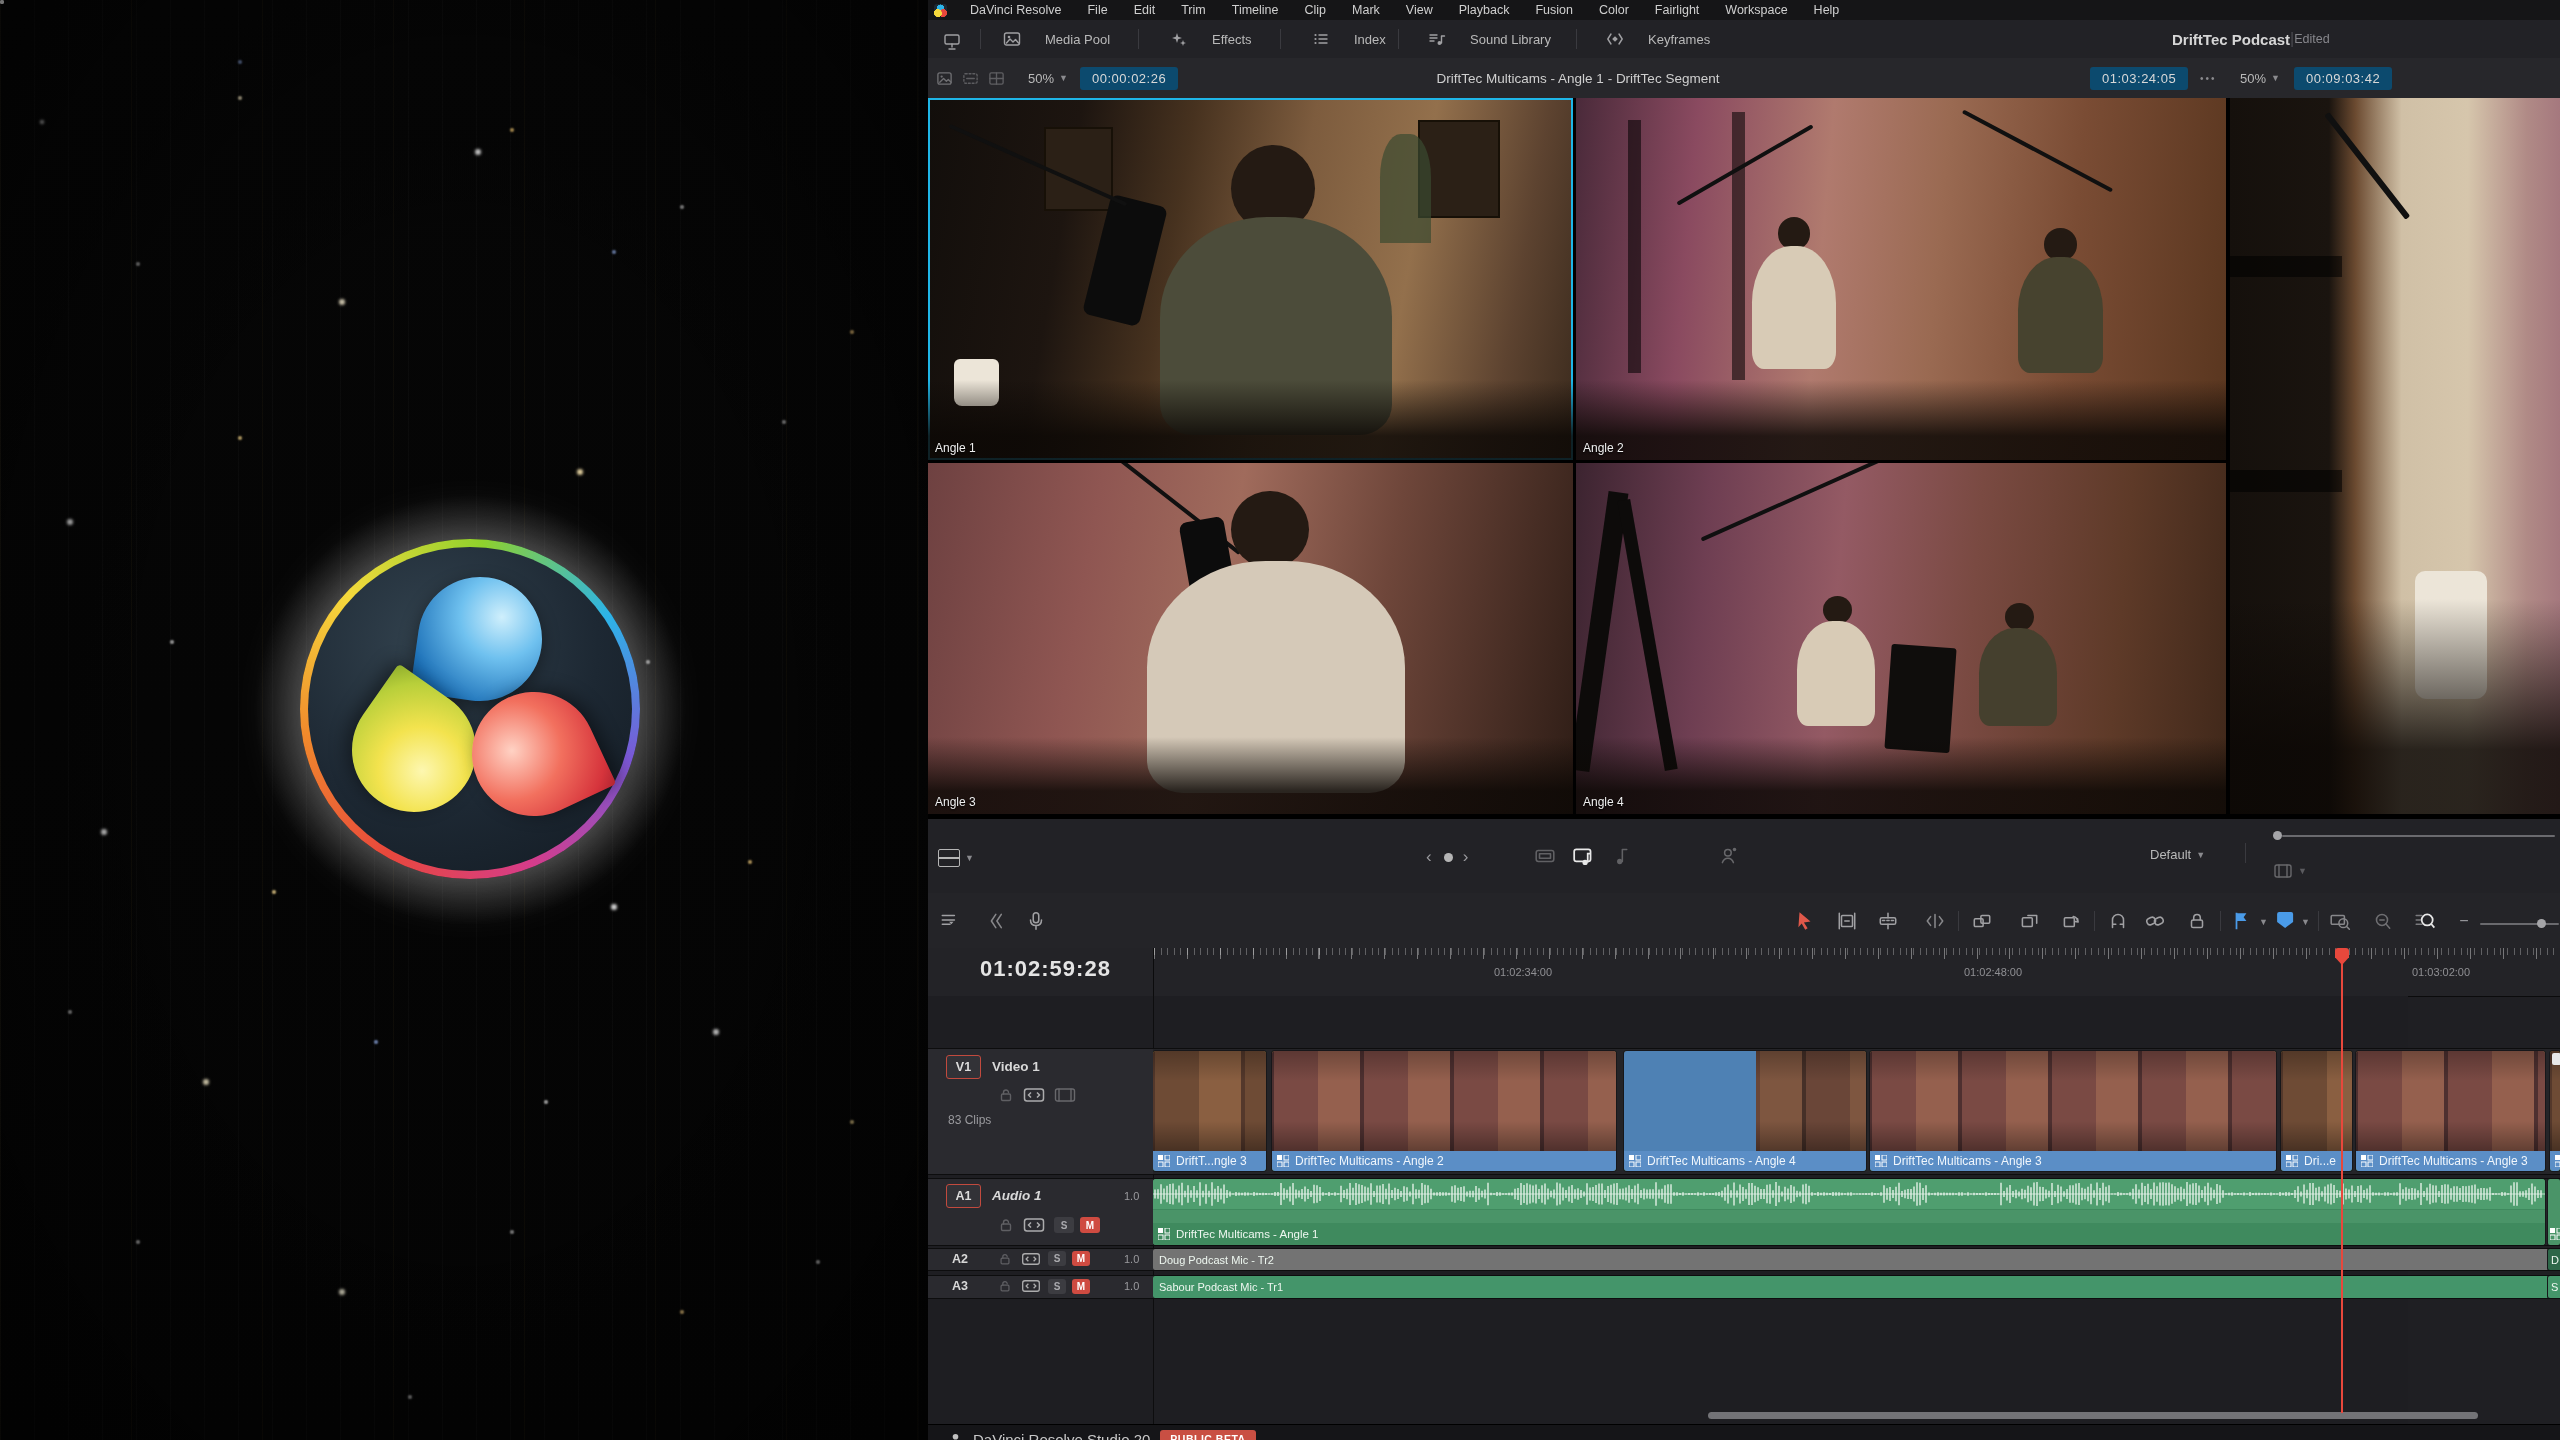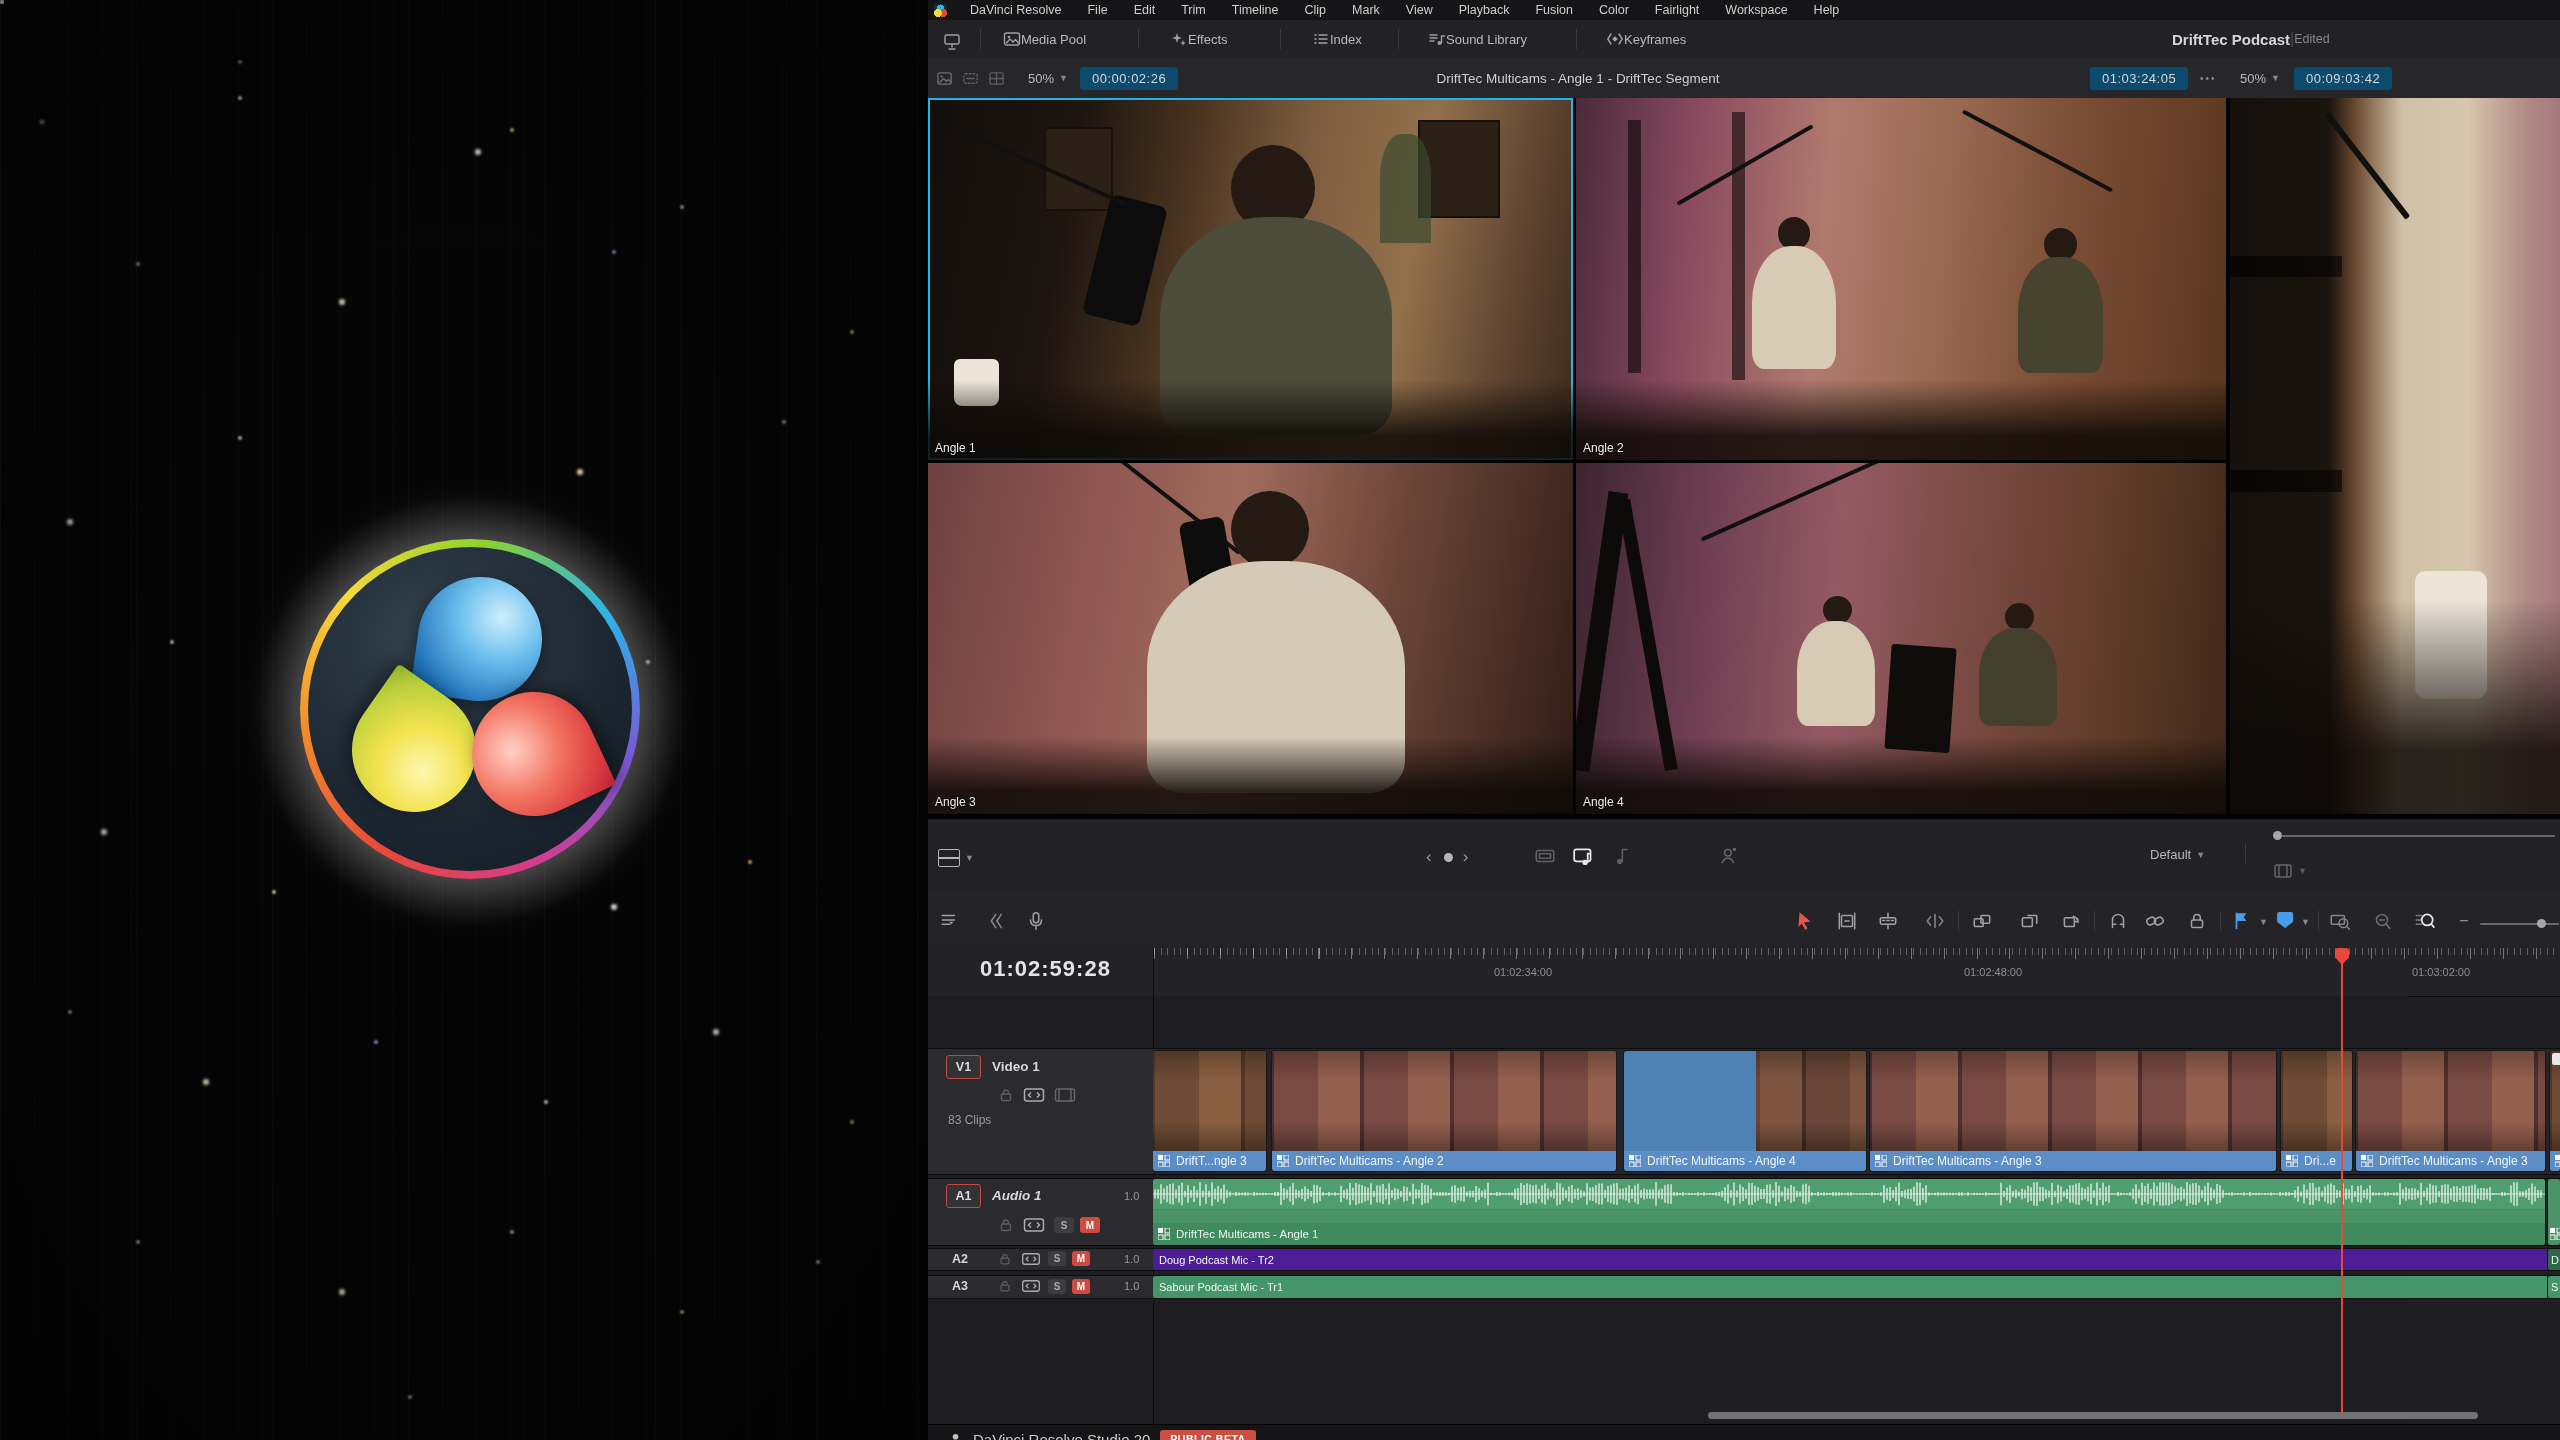--- a/index.html
+++ b/index.html
@@ -49,21 +49,21 @@
     background:radial-gradient(circle at 60% 35%,#fdf7b0 0%,#f3e34e 40%,#b8cf3a 80%,#8fae2c 100%);}
   .petal.red{left:472px;top:692px;transform:rotate(245deg);
     background:radial-gradient(circle at 60% 35%,#ffd2c4 0%,#f2705e 45%,#d6343c 85%,#b02430 100%);}
   .petal{box-shadow:0 6px 18px rgba(0,0,0,.45);}
   
   .app{left:928px;top:0;width:1632px;height:1440px;background:#1f1f23;overflow:hidden;color:#c8c8c8;}
   .menu-bar{left:0;top:0;width:1632px;height:20px;background:#151517;display:flex;align-items:center;gap:0;border-bottom:1px solid #000;}
   .appicon{width:13px;height:13px;border-radius:3px;margin:0 10px 0 6px;background:radial-gradient(circle at 30% 70%,#f5d93c 0 30%,transparent 31%),radial-gradient(circle at 70% 70%,#e8483c 0 30%,transparent 31%),radial-gradient(circle at 50% 30%,#2cb4e8 0 30%,transparent 31%),#1d2833;}
   .menu-item{font-size:12.5px;color:#cfcfcf;padding:0 13px;line-height:20px;white-space:nowrap;}
   .toolbar{left:0;top:20px;width:1632px;height:38px;background:#222226;border-bottom:1px solid #0b0b0c;}
-  .tb-btn{position:absolute;top:0;height:38px;display:flex;align-items:center;gap:0;color:#b9b9b9;font-size:13px;}
+  .tb-btn{position:absolute;top:0;height:38px;display:flex;align-items:center;gap:24px;color:#b9b9b9;font-size:13px;}
   .tb-sep{position:absolute;top:9px;width:1px;height:20px;background:#3a3a3f;}
   .icn{display:inline-flex;align-items:center;justify-content:center;}
   .icn svg{display:block;}
   .proj-title{position:absolute;left:1244px;top:0;height:38px;display:flex;align-items:center;gap:0;}
   .proj-title .t{font-size:15px;font-weight:bold;color:#d6d6d6;}
   .proj-title .bar{color:#4a4a4f;}
   .proj-title .s{font-size:12.5px;color:#87878c;}
   
   .vheader{left:0;top:58px;width:1632px;height:40px;background:#27272b;border-bottom:1px solid #000;}
   .vh-item{position:absolute;top:0;height:40px;display:flex;align-items:center;color:#b9b9b9;font-size:13px;}
@@ -144,21 +144,21 @@
   .vnamebar{position:absolute;left:0;right:0;bottom:0;height:20px;background:#5b8ec6;display:flex;align-items:center;gap:6px;padding-left:5px;}
   .vnamebar .nm{font-size:12px;color:#f0f6fc;white-space:nowrap;overflow:hidden;}
   .mcg{flex:0 0 auto;width:12px;height:12px;}
   .clipmarker{position:absolute;top:2px;left:2px;width:9px;height:12px;background:#e8e8e8;border-radius:2px;z-index:4;}
   
   .aclip1{position:absolute;left:0;top:0;width:1392px;height:66px;border-radius:3px;overflow:hidden;background:#4a9468;box-shadow:0 0 0 1px #17171a;}
   .awave{position:absolute;left:0;top:0;width:100%;height:30px;background:#4f9e6f;border-bottom:1px solid #3f8a5e;}
   .aname{position:absolute;left:0;right:0;bottom:0;height:22px;background:#3f8a5e;display:flex;align-items:center;gap:6px;padding-left:5px;font-size:11.5px;color:#eef7f0;}
   .acont{position:absolute;top:0;height:66px;left:1395px;width:12px;border-radius:2px;background:#4a9468;box-shadow:0 0 0 1px #17171a;}
   .athin{position:absolute;left:0;top:0;width:1392px;height:100%;border-radius:2px;display:flex;align-items:center;padding-left:6px;font-size:11px;color:#eef7f0;box-shadow:0 0 0 1px #17171a;}
-  .athin.a2{background:#4c1d95;}
+  .athin.a2{background:#737373;}
   .athin.a3{background:#44956a;}
   .athincont{position:absolute;left:1395px;top:0;width:12px;height:100%;border-radius:2px;display:flex;align-items:center;padding-left:3px;font-size:11px;color:#eef7f0;box-shadow:0 0 0 1px #17171a;}
   
   .playhead{position:absolute;left:2341px;top:953px;width:2px;height:460px;background:#e8483c;z-index:50;}
   .phpin{position:absolute;left:2335px;top:948px;width:14px;height:17px;background:#e8483c;z-index:51;
     clip-path:polygon(0 0,100% 0,100% 55%,50% 100%,0 55%);border-radius:3px;}
   
   .hscroll{position:absolute;left:780px;top:416px;width:770px;height:7px;border-radius:4px;background:#737377;}
   .statusbar{left:0;top:1424px;width:1632px;height:16px;background:#151518;border-top:1px solid #000;overflow:hidden;}
   .status-inner{position:absolute;left:0;top:3px;height:22px;display:flex;align-items:center;gap:10px;}

